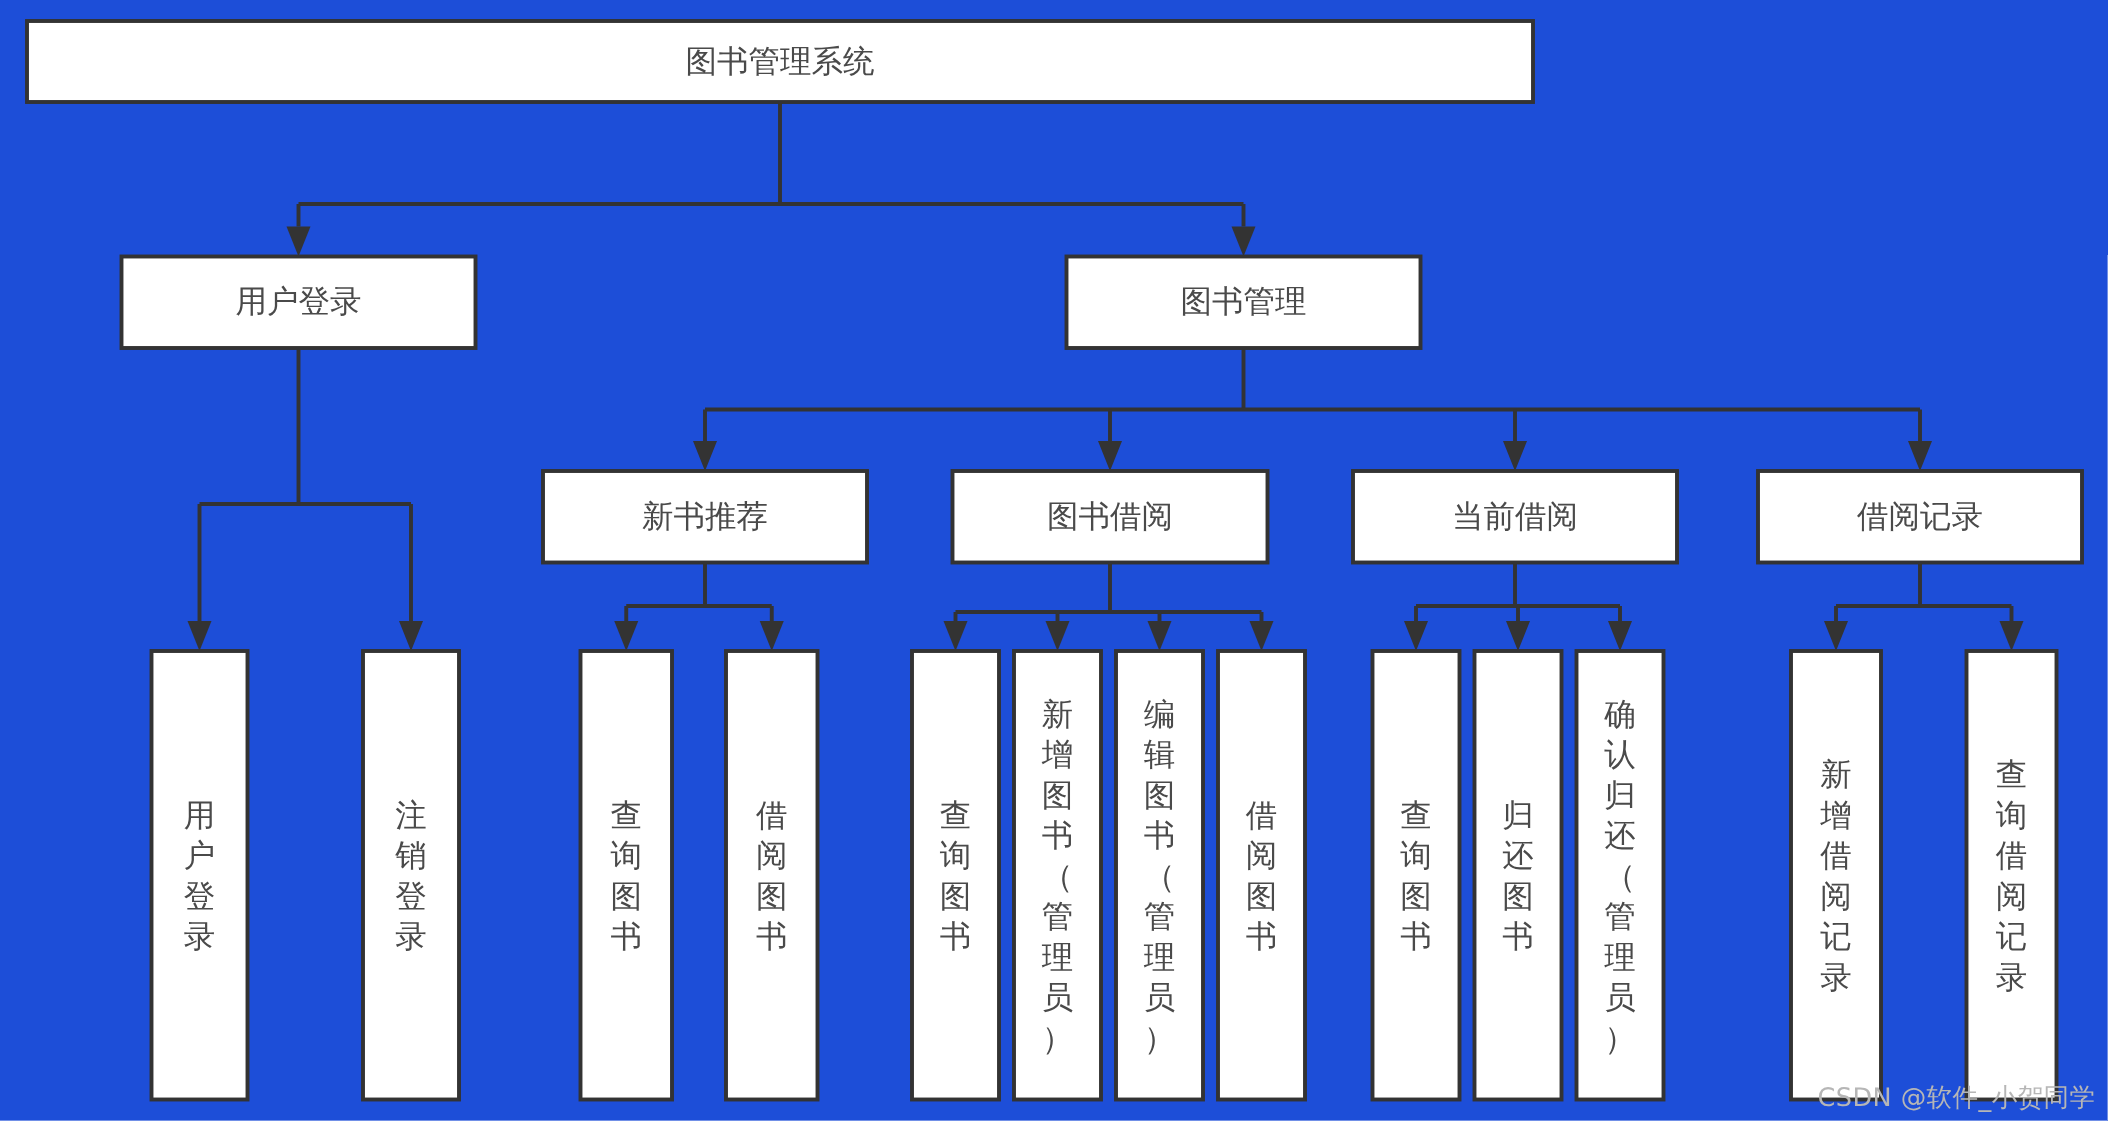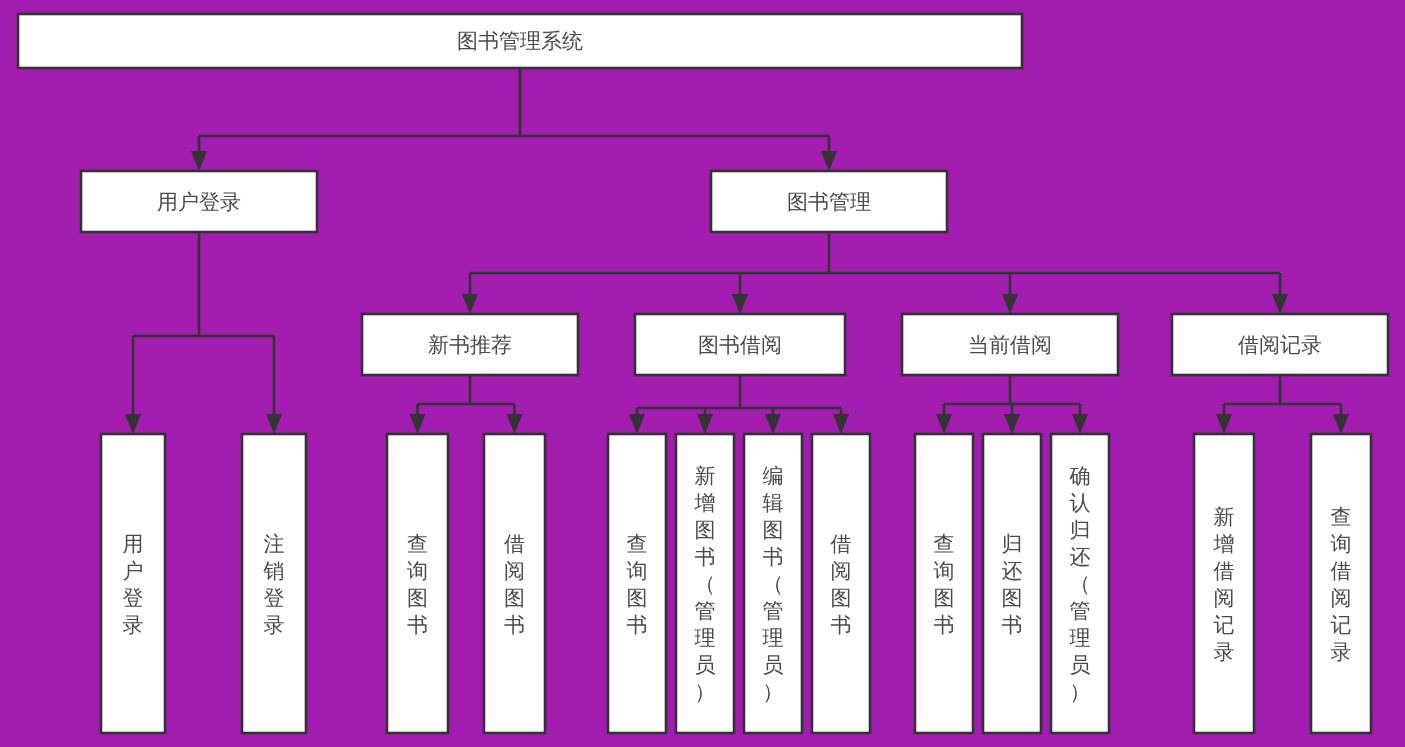--- a/index.html
+++ b/index.html
@@ -11,21 +11,21 @@
   body {
     width: 1405px;
     height: 747px;
     overflow: hidden;
     font-family: "DejaVu Sans", "Liberation Sans", sans-serif;
   }
   #diagram-root {
     position: relative;
     width: 1405px;
     height: 747px;
-    background: #a21caf;
+    background: #1d4ed8;
   }
   svg#diagram-svg {
     position: absolute;
     left: 0;
     top: 0;
     width: 1405px;
     height: 747px;
     display: block;
   }
   .node-box {
@@ -203,13 +203,14 @@
         <g>
           <rect x="1194" y="434" width="60" height="299" class="node-box"></rect>
           <text x="1224" y="523.56" class="node-label-vertical"><tspan x="1224" dy="0">新</tspan><tspan x="1224" dy="27">增</tspan><tspan x="1224" dy="27">借</tspan><tspan x="1224" dy="27">阅</tspan><tspan x="1224" dy="27">记</tspan><tspan x="1224" dy="27">录</tspan></text>
         </g>
         <g>
           <rect x="1311" y="434" width="60" height="299" class="node-box"></rect>
           <text x="1341" y="523.56" class="node-label-vertical"><tspan x="1341" dy="0">查</tspan><tspan x="1341" dy="27">询</tspan><tspan x="1341" dy="27">借</tspan><tspan x="1341" dy="27">阅</tspan><tspan x="1341" dy="27">记</tspan><tspan x="1341" dy="27">录</tspan></text>
         </g>
       </g>
   </svg>
+  <div class="watermark">CSDN @软件_小贺同学</div>
 </div>
 
 </body></html>

